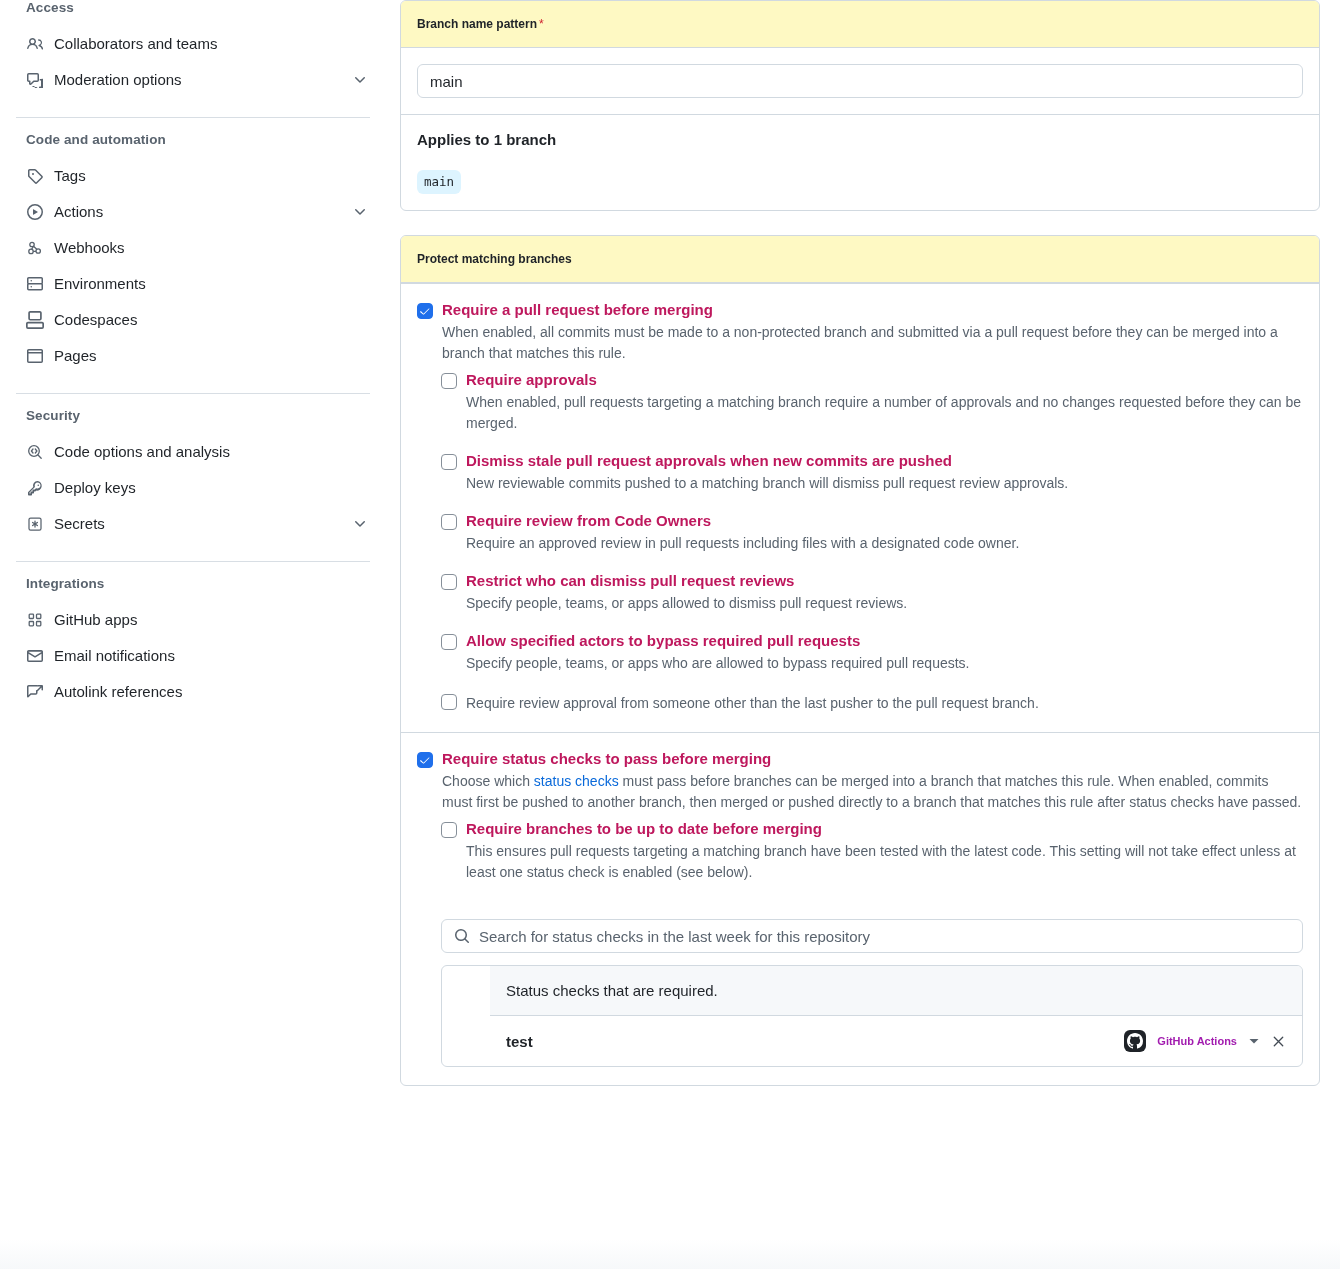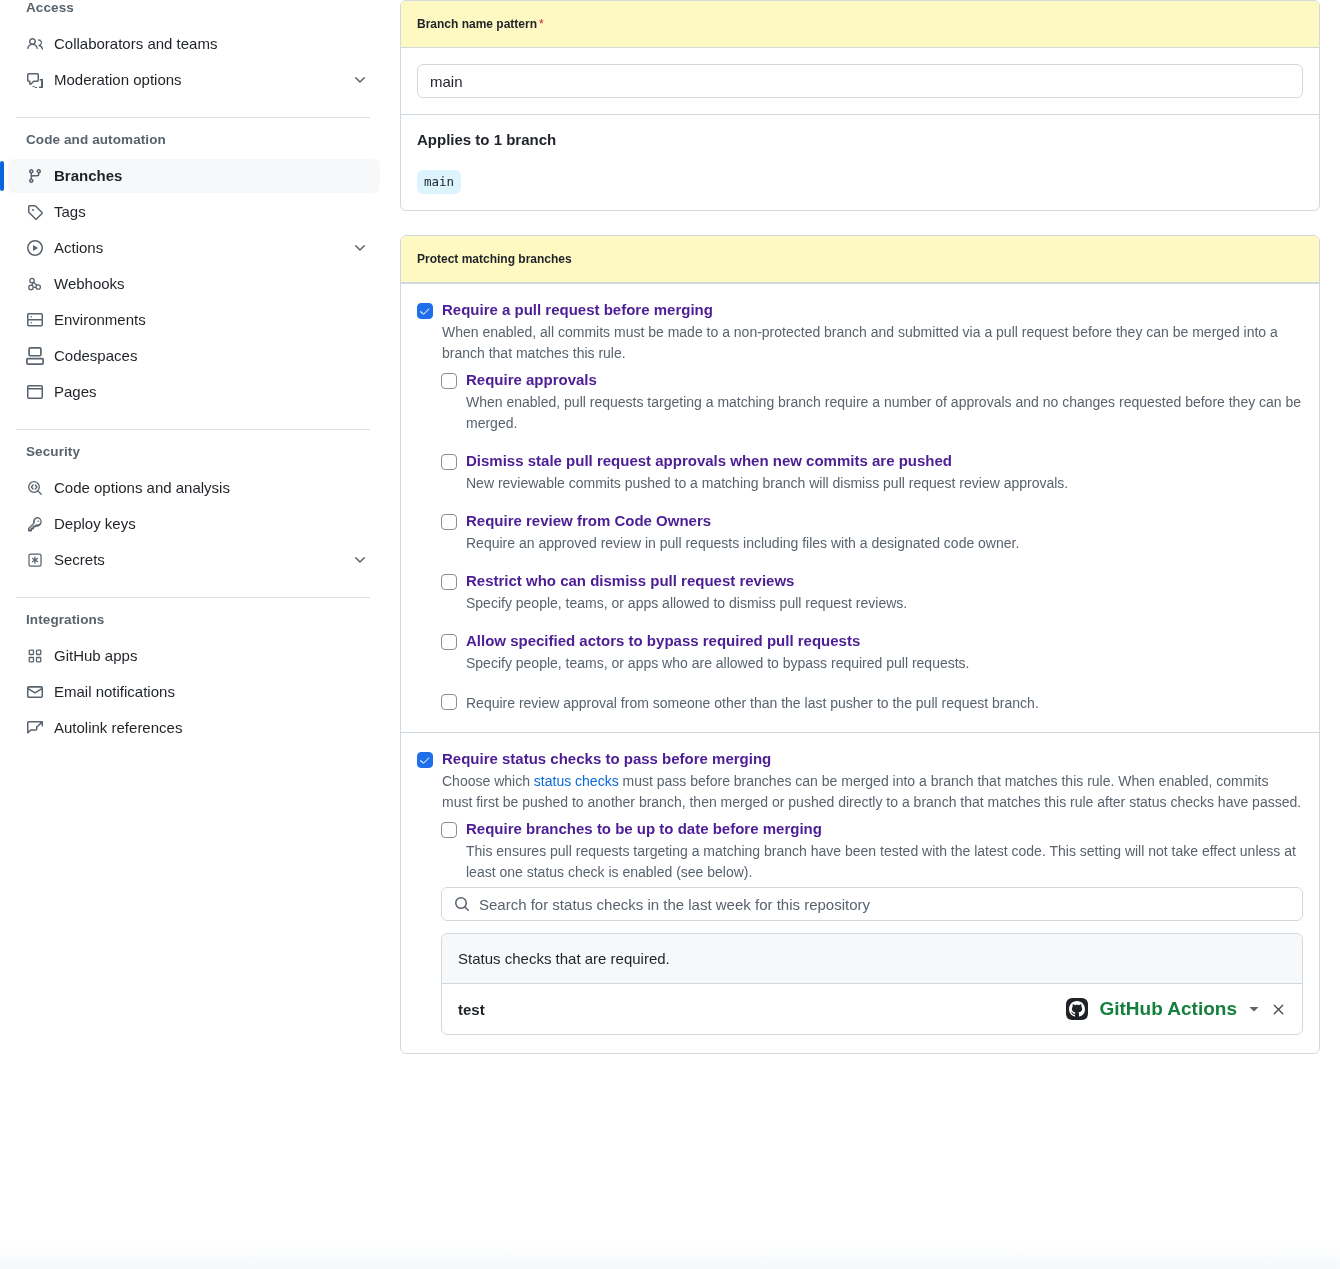--- a/index.html
+++ b/index.html
@@ -132,54 +132,55 @@
     border-radius: 4px;
     border: 1px solid #868f99;
     background: #fff;
     display: flex; align-items: center; justify-content: center;
     cursor: pointer;
   }
   .opt .cb.checked { background: #1f6feb; border-color: #1f6feb; }
   .opt .cb.checked svg { display: block; }
   .opt .cb svg { display: none; }
   .opt-text { min-width: 0; }
-  .opt-label { font-size: 15px; font-weight: 700; line-height: 20px; color: #4c1d95; }
+  .opt-label { font-size: 15px; font-weight: 700; line-height: 20px; color: #be185d; }
   .opt-desc {
     font-size: 14px;
     line-height: 21px;
     color: #59636e;
     margin-top: 2px;
     max-width: 860px;
   }
   .opt-desc a { color: #0969da; text-decoration: none; }
   .sub-opts { margin-top: 6px; padding-left: 24px; }
   .sub-opt { margin-bottom: 17px; }
   .sub-opt:last-child { margin-bottom: 0; }
   .sub-opt .opt-desc { padding-left: 0; }
 
   
-  .checks-wrap { margin-top: 4px; padding-left: 24px; }
+  .checks-wrap { margin-top: 36px; padding-left: 24px; }
   .search-box {
     position: relative;
     border: 1px solid #d1d9e0;
     border-radius: 6px;
     height: 34px;
     display: flex;
     align-items: center;
     padding: 0 12px;
     gap: 9px;
     background: #fff;
   }
   .search-box .s-ico { color: #59636e; display: flex; flex: 0 0 16px; }
   .search-ph { color: #59636e; font-size: 15px; }
   .checks-panel {
     margin-top: 12px;
     border: 1px solid #d1d9e0;
     border-radius: 6px;
     overflow: hidden;
+    padding-left: 48px;
   }
   .checks-panel-header {
     background: #f6f8fa;
     border-bottom: 1px solid #d1d9e0;
     padding: 16px;
     font-size: 15px;
     color: #1f2328;
   }
   .check-row {
     display: flex;
@@ -189,21 +190,21 @@
   }
   .check-name { font-size: 15px; font-weight: 700; }
   .check-right { margin-left: auto; display: flex; align-items: center; gap: 11px; }
   .gh-mark {
     width: 22px; height: 22px;
     background: #1f2328;
     border-radius: 6px;
     display: flex; align-items: center; justify-content: center;
     color: #ffffff;
   }
-  .app-name { color: #15803d; font-size: 19px; font-weight: 600; }
+  .app-name { color: #a21caf; font-size: 11px; font-weight: 600; }
   .caret-btn { color: #59636e; display: flex; cursor: pointer; }
   .x-btn { color: #424a53; display: flex; cursor: pointer; }
 
   
   #bottom-fade {
     position: absolute;
     left: 0; right: 0; bottom: 0;
     height: 30px;
     background: linear-gradient(to bottom, rgba(255,255,255,0) 0%, rgba(246,248,250,.95) 100%);
     pointer-events: none;
@@ -241,28 +242,20 @@
             </svg>
         </span>
       </div>
     </div>
 
     <div class="side-divider"></div>
 
     <div class="side-group">
       <div class="side-title">Code and automation</div>
 
-      <div class="side-item active">
-        <span class="ico">
-          <svg width="16" height="16" viewBox="0 0 16 16" fill="currentColor">
-              <path d="M9.5 3.25a2.25 2.25 0 1 1 3 2.122V6A2.5 2.5 0 0 1 10 8.5H6a1 1 0 0 0-1 1v1.128a2.251 2.251 0 1 1-1.5 0V5.372a2.25 2.25 0 1 1 1.5 0v1.836A2.493 2.493 0 0 1 6 7h4a1 1 0 0 0 1-1v-.628A2.25 2.25 0 0 1 9.5 3.25Zm-6 0a.75.75 0 1 0 1.5 0 .75.75 0 0 0-1.5 0Zm8.25-.75a.75.75 0 1 0 0 1.5.75.75 0 0 0 0-1.5ZM4.25 12a.75.75 0 1 0 0 1.5.75.75 0 0 0 0-1.5Z"></path>
-            </svg>
-        </span>
-        <span class="lbl">Branches</span>
-      </div>
 
       <div class="side-item">
         <span class="ico">
           <svg width="16" height="16" viewBox="0 0 16 16" fill="currentColor">
               <path d="M1 7.775V2.75C1 1.784 1.784 1 2.75 1h5.025c.464 0 .91.184 1.238.513l6.25 6.25a1.75 1.75 0 0 1 0 2.474l-5.026 5.026a1.75 1.75 0 0 1-2.474 0l-6.25-6.25A1.752 1.752 0 0 1 1 7.775Zm1.5 0c0 .066.026.13.073.177l6.25 6.25a.25.25 0 0 0 .354 0l5.025-5.025a.25.25 0 0 0 0-.354l-6.25-6.25a.25.25 0 0 0-.177-.073H2.75a.25.25 0 0 0-.25.25ZM6 5a1 1 0 1 1 0 2 1 1 0 0 1 0-2Z"></path>
             </svg>
         </span>
         <span class="lbl">Tags</span>
       </div>
 

